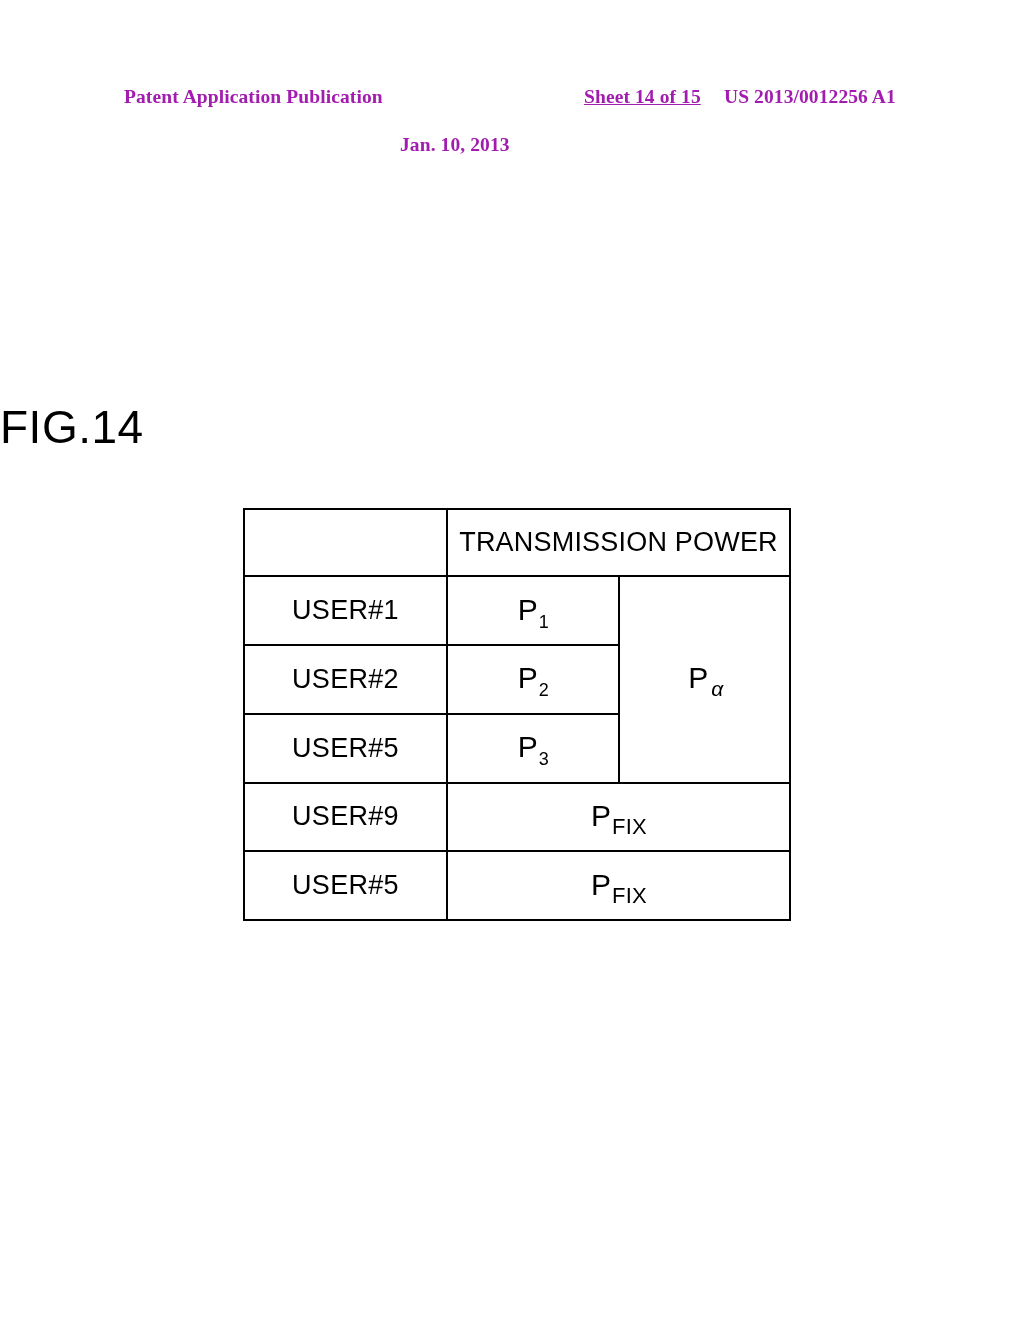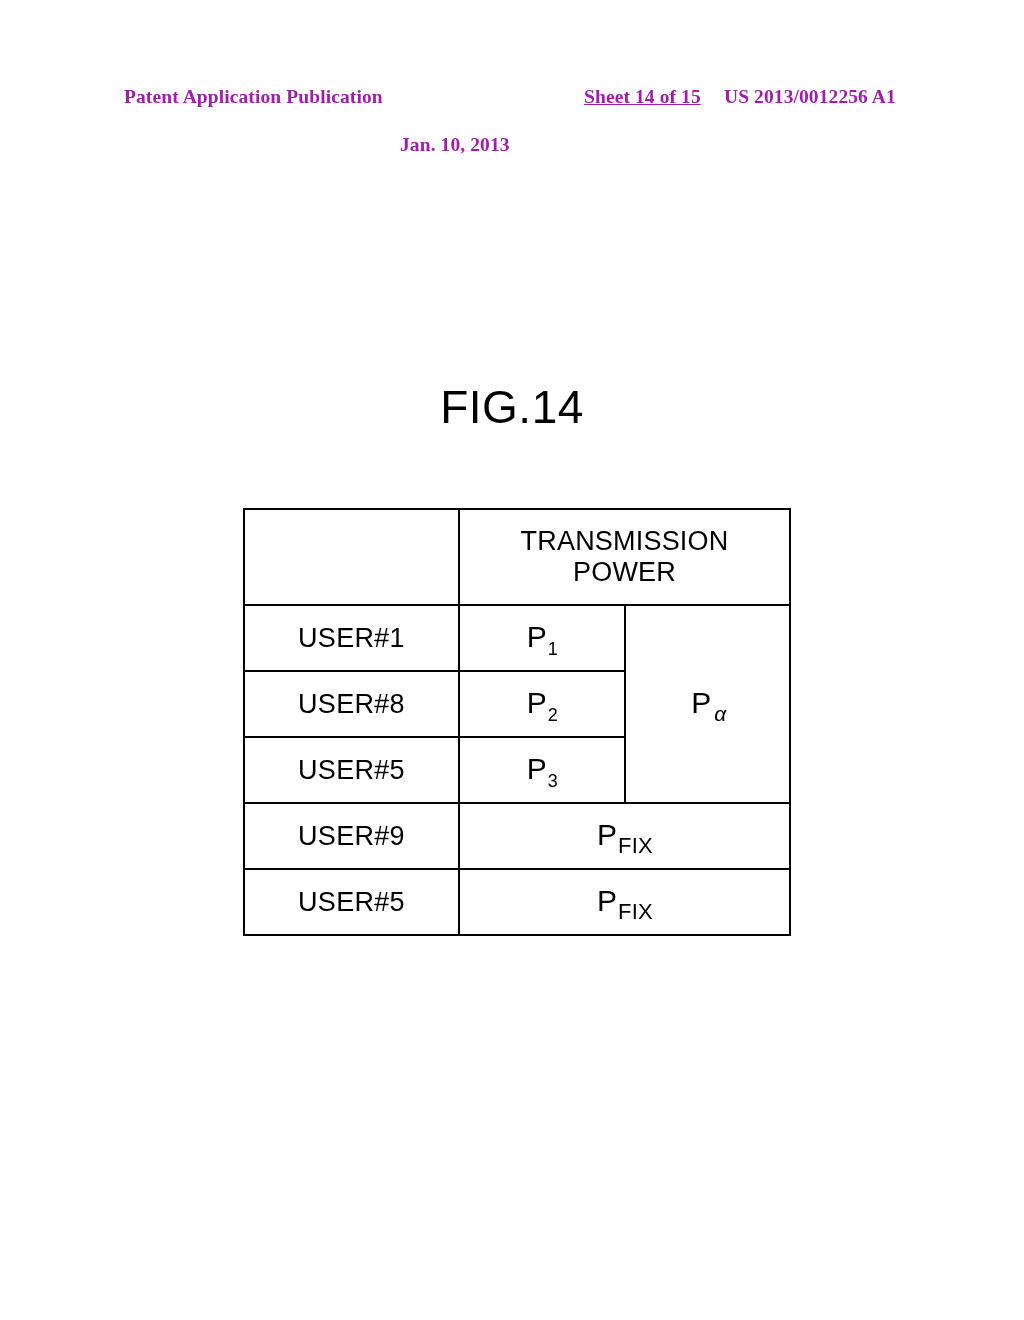--- a/index.html
+++ b/index.html
@@ -32,23 +32,22 @@
   }
   .hdr-pub   { position: absolute; left: 124px; top: 0; }
   .hdr-date  { position: absolute; left: 400px; top: 0; margin-top: 48px; }
   .hdr-sheet { position: absolute; left: 584px; top: 0; text-decoration: underline; }
   .hdr-num   { position: absolute; left: 724px; top: 0; }
 
   
   .fig-title {
     position: absolute;
     left: 0;
-    top: 380px;
+    top: 400px;
     width: 1024px;
-    text-align: center;
     font-family: "Liberation Sans", sans-serif;
     font-size: 46px;
     font-weight: 500;
     letter-spacing: 0.5px;
     color: #000;
   }
 
   
   .fig-table-wrap {
     position: absolute;
@@ -60,21 +59,21 @@
   table.fig-table {
     border-collapse: collapse;
     width: 548px;
     height: 413px;
     table-layout: fixed;
   }
   table.fig-table td {
     border: 2.5px solid #000;
     text-align: center;
     vertical-align: middle;
-    padding: 16px;
+    padding: 10px;
     font-family: "Liberation Sans", sans-serif;
     font-size: 27px;
     color: #000;
     background: #fff;
   }
   
   .col-user { width: 181px; }
   .col-mid  { width: 184px; }
   .col-end  { width: 183px; }
 
@@ -150,21 +149,21 @@
           </span>
         </td>
         <td class="col-end pwr-cell" rowspan="3">
           <span class="sym">
             <span class="base">P</span><span class="sub-alpha">α</span>
           </span>
         </td>
       </tr>
 
       <tr>
-        <td class="col-user user-cell">USER#8</td>
+        <td class="col-user user-cell">USER#2</td>
         <td class="col-mid pwr-cell">
           <span class="sym">
             <span class="base">P</span><span class="sub">2</span>
           </span>
         </td>
       </tr>
 
       <tr>
         <td class="col-user user-cell">USER#5</td>
         <td class="col-mid pwr-cell">

